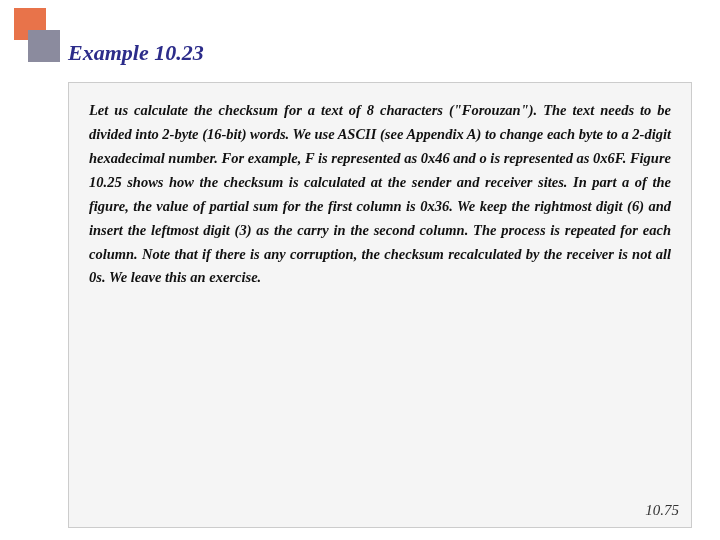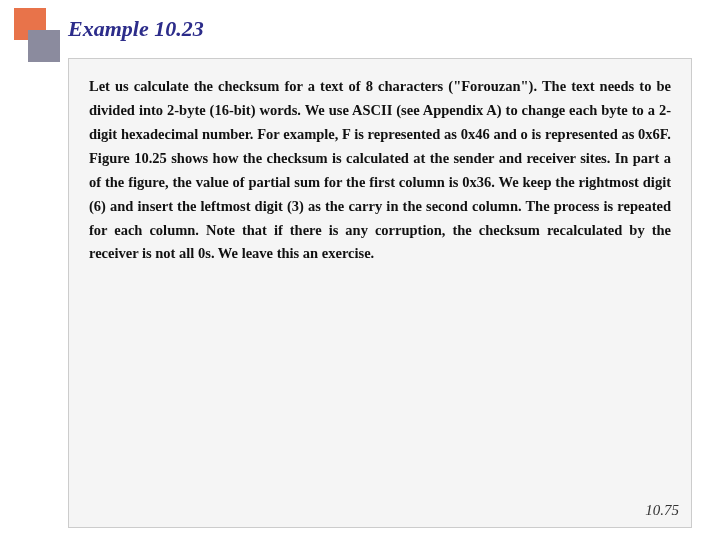--- a/index.html
+++ b/index.html
@@ -62,32 +62,34 @@
       flex-direction: column;
     }
 
     .title {
       font-size: 22px;
       font-weight: bold;
       font-style: italic;
       color: #2c2c8a;
       margin-bottom: 16px;
       padding-top: 4px;
+      margin-top: 24px;
     }
 
     .main-content {
       background: #f5f5f5;
       border: 1px solid #cccccc;
       padding: 16px 20px 12px 20px;
       flex: 1;
       position: relative;
     }
 
     .body-text {
       font-size: 14.5px;
+      font-style: italic;
       font-weight: bold;
       line-height: 1.65;
       color: #111111;
       text-align: justify;
     }
 
     .page-number {
       position: absolute;
       bottom: 8px;
       right: 12px;

